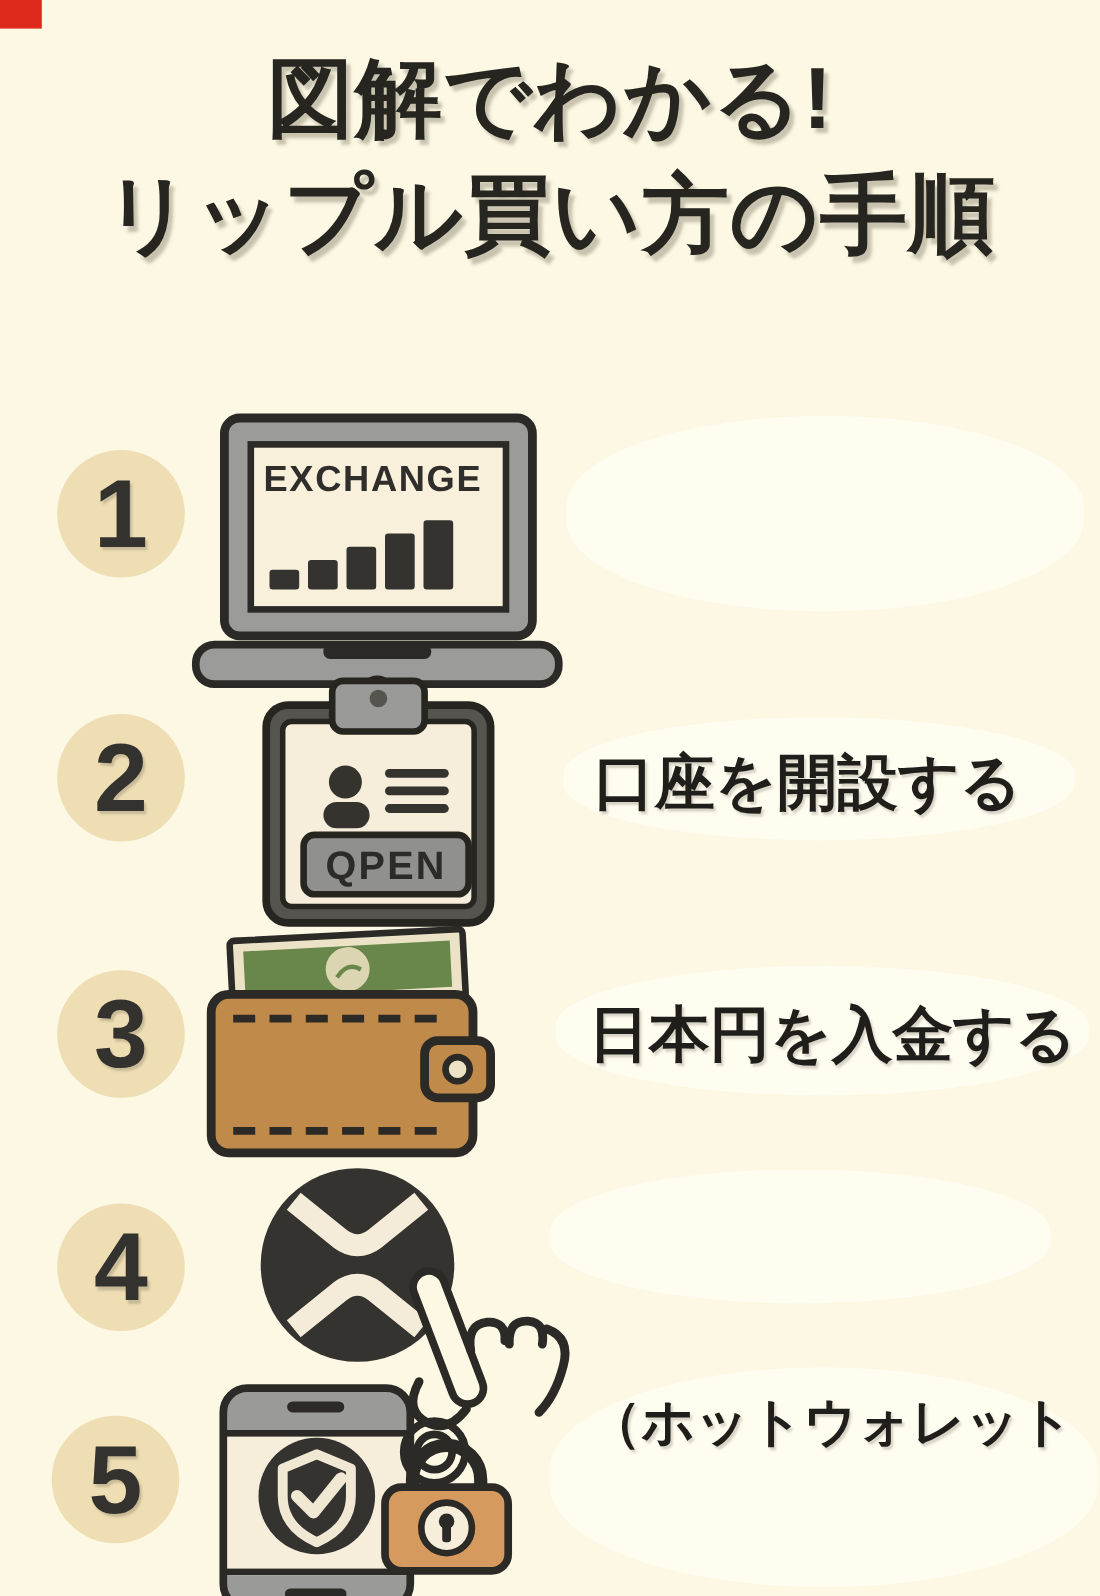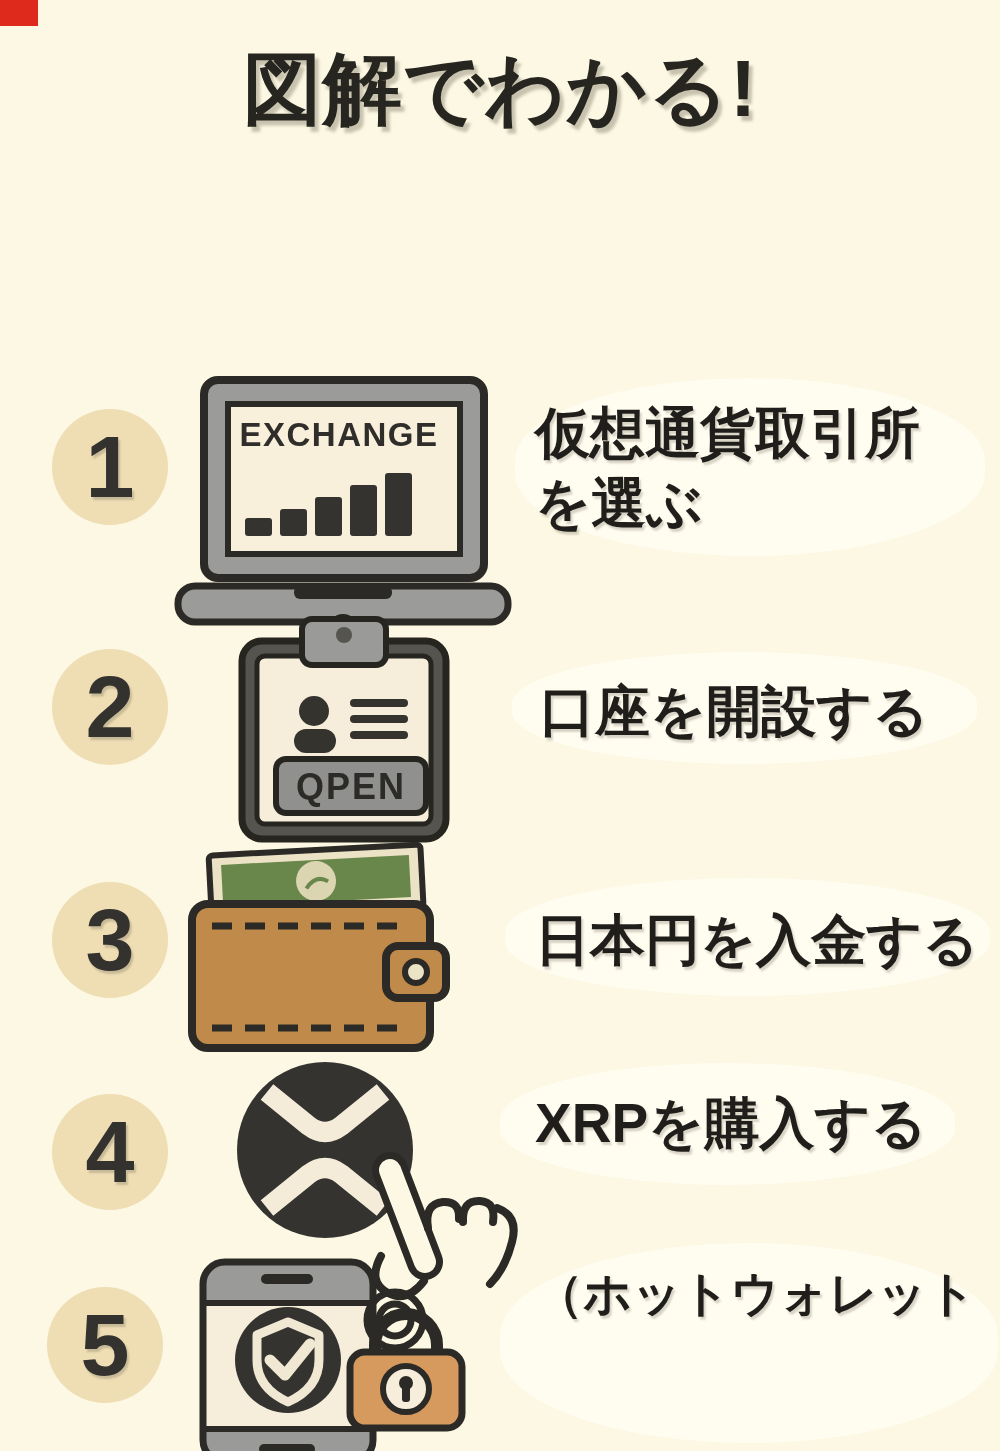--- a/index.html
+++ b/index.html
@@ -40,20 +40,21 @@
   <div class="blob" style="left:515px;top:378px;width:470px;height:178px"></div>
   <div class="blob" style="left:512px;top:652px;width:465px;height:112px"></div>
   <div class="blob" style="left:505px;top:878px;width:485px;height:118px"></div>
   <div class="blob" style="left:500px;top:1063px;width:455px;height:122px"></div>
   <div class="blob" style="left:500px;top:1243px;width:498px;height:200px"></div>
 
   <div class="corner-artifact"></div>
 
   <div class="title">
     <div>図解でわかる!</div>
+    <div>リップル買い方の手順</div>
   </div>
 
   <div class="num" style="left:52px;top:409px">
       <span>1</span>
     </div>
   <div class="num" style="left:52px;top:649px">
       <span>2</span>
     </div>
   <div class="num" style="left:52px;top:882px">
       <span>3</span>
@@ -147,30 +148,23 @@
         <path d="M272,150 q22,8 15,34 q-7,27 -22,42"></path>
         <path d="M156,198 q-14,26 7,37 q19,10 36,-12"></path>
       </g>
       <g stroke="#2b2a26" stroke-width="7" fill="none">
         <circle cx="170" cy="262" r="16"></circle>
         <circle cx="170" cy="262" r="28"></circle>
       </g>
     </g>
   </svg>
 
-  <div class="step-text" style="left:535px;top:398px">
-    <div>仮想通貨取引所</div>
-    <div>を選ぶ</div>
-  </div>
   <div class="step-text" style="left:540px;top:676px">
     <div>口座を開設する</div>
   </div>
   <div class="step-text" style="left:535px;top:905px">
     <div>日本円を入金する</div>
-  </div>
-  <div class="step-text" style="left:535px;top:1088px">
-    <div>XRPを購入する</div>
   </div>
   <div class="step-text" style="left:535px;top:1258px">
     <div class="sub" style="margin-top:8px">（ホットウォレット</div>
   </div>
 
 </div>
 
 </body></html>

